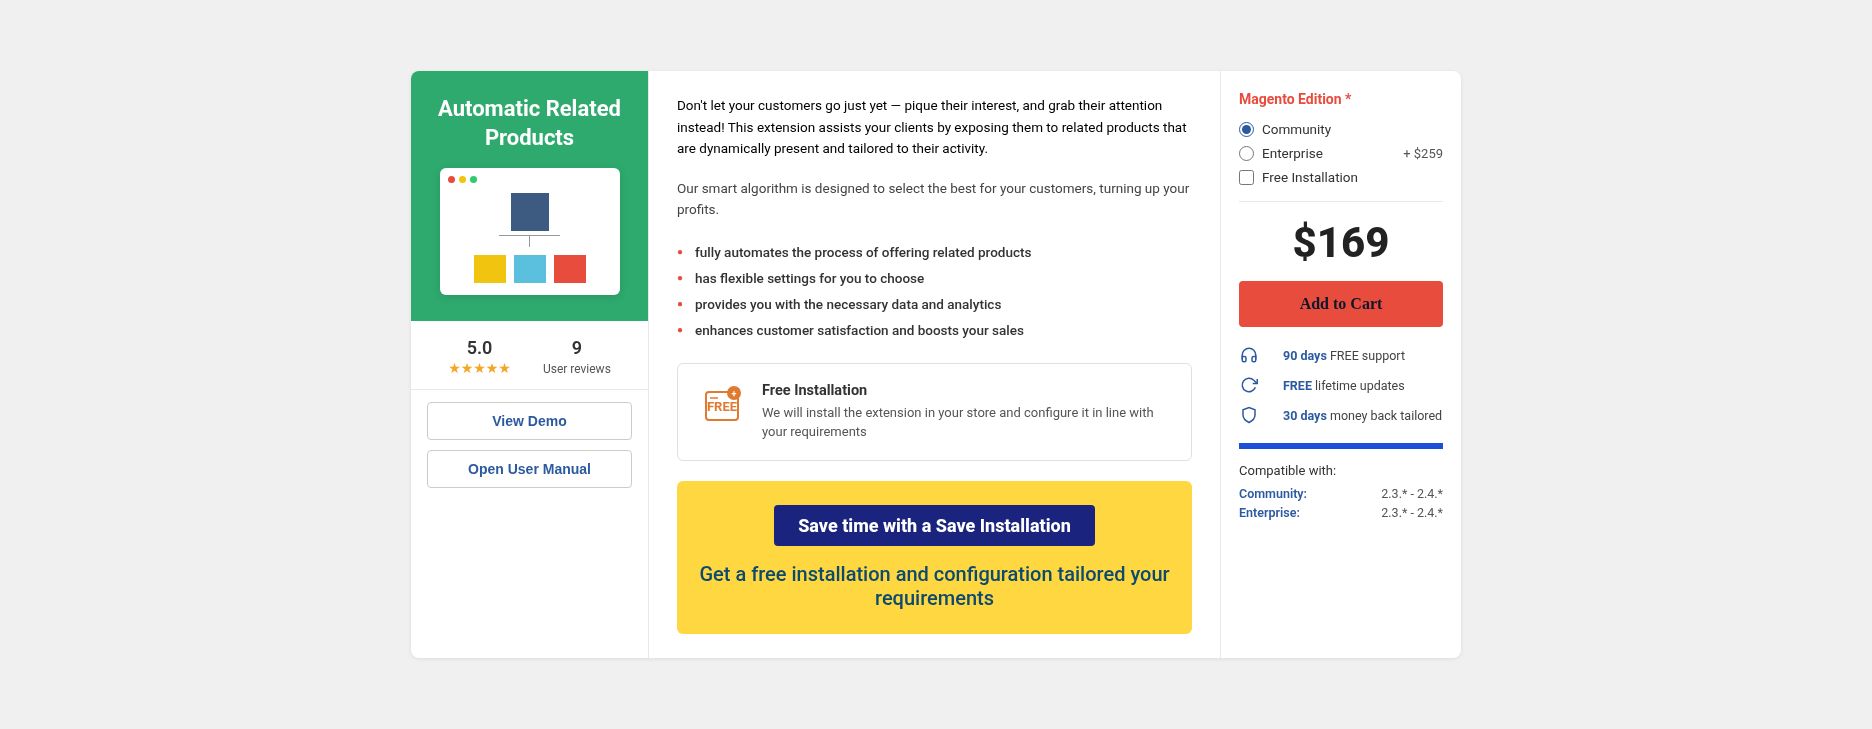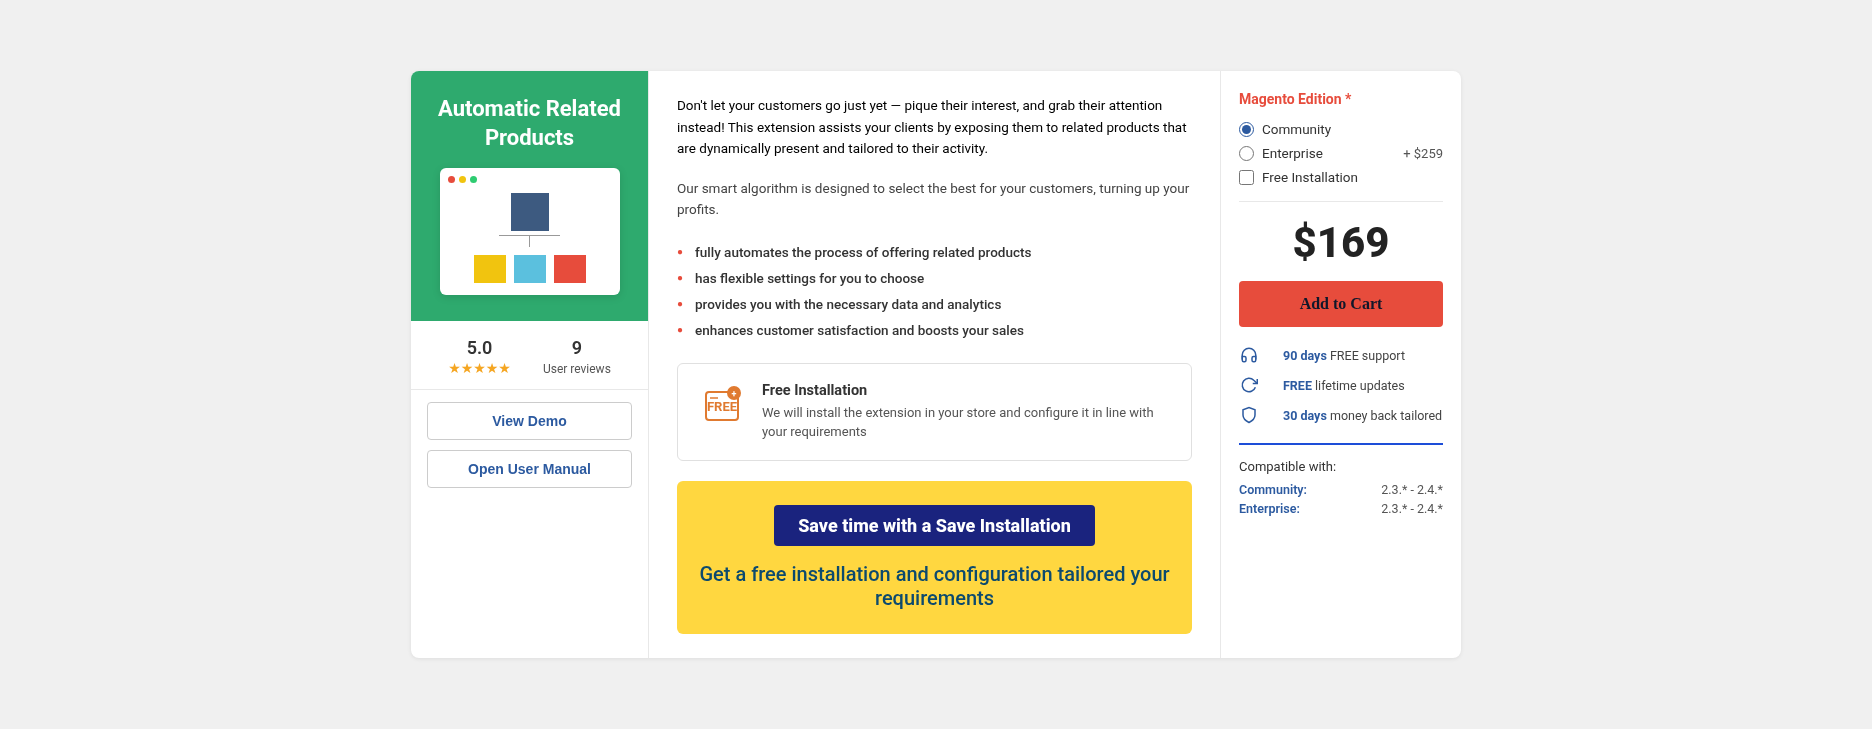--- a/index.html
+++ b/index.html
@@ -345,21 +345,21 @@
       flex-shrink: 0;
       display: flex;
       align-items: center;
       justify-content: center;
     }
     .benefit-highlight {
       font-weight: 700;
       color: #2c5aa0;
     }
     .compatible-section {
-      border-top: 2px solid #1d4ed8;
+      border-top: 6px solid #1d4ed8;
       padding-top: 14px;
     }
     .compatible-title {
       font-size: 13px;
       color: #333;
       margin-bottom: 8px;
     }
     .compat-row {
       display: flex;
       justify-content: space-between;

